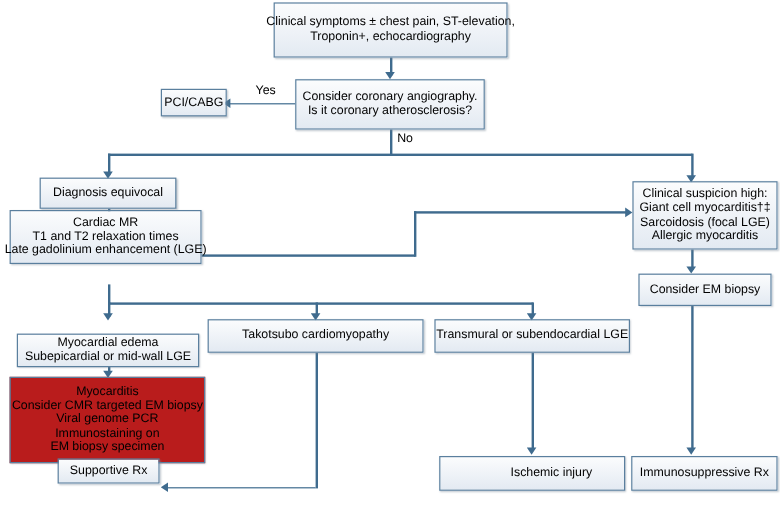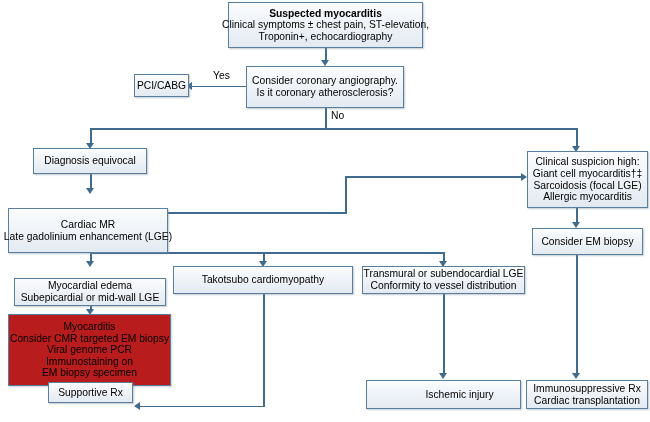--- a/index.html
+++ b/index.html
@@ -116,21 +116,20 @@
   <div class="seg v" style="left:443px;top:294px;height:81px;"></div>
   <div class="arw down" style="left:439px;top:373px;"></div>
 
   <div class="seg v" style="left:576px;top:255px;height:120px;"></div>
   <div class="arw down" style="left:572px;top:373px;"></div>
 
   <div class="lbl" style="left:213px;top:70px;">Yes</div>
   <div class="lbl" style="left:331px;top:110px;">No</div>
 
   <div class="node" style="left:228px;top:2px;width:195px;height:46px;">
-    <span class="ln b">Suspected myocarditis</span>
     <span class="ln">Clinical symptoms ± chest pain, ST-elevation,</span>
     <span class="ln">Troponin+, echocardiography</span>
   </div>
 
   <div class="node" style="left:246px;top:66px;width:158px;height:42px;">
     <span class="ln">Consider coronary angiography.</span>
     <span class="ln">Is it coronary atherosclerosis?</span>
   </div>
 
   <div class="node" style="left:134px;top:74px;width:55px;height:23px;">
@@ -141,57 +140,56 @@
     <span class="ln">Diagnosis equivocal</span>
   </div>
 
   <div class="node" style="left:527px;top:151px;width:121px;height:57px;">
     <span class="ln">Clinical suspicion high:</span>
     <span class="ln">Giant cell myocarditis†‡</span>
     <span class="ln">Sarcoidosis (focal LGE)</span>
     <span class="ln">Allergic myocarditis</span>
   </div>
 
-  <div class="node" style="left:8px;top:208px;width:160px;height:45px;">
+  <div class="node" style="left:8px;top:175px;width:160px;height:45px;">
     <span class="ln">Cardiac MR</span>
+    <span class="ln">T1 and T2 relaxation times</span>
     <span class="ln">Late gadolinium enhancement (LGE)</span>
   </div>
 
   <div class="node" style="left:532px;top:228px;width:111px;height:27px;">
     <span class="ln">Consider EM biopsy</span>
   </div>
 
   <div class="node" style="left:14px;top:266px;width:152px;height:28px;margin-top:12px;">
     <span class="ln">Myocardial edema</span>
     <span class="ln">Subepicardial or mid-wall LGE</span>
   </div>
 
   <div class="node" style="left:173px;top:266px;width:180px;height:28px;">
     <span class="ln">Takotsubo cardiomyopathy</span>
   </div>
 
   <div class="node" style="left:362px;top:266px;width:163px;height:28px;">
     <span class="ln">Transmural or subendocardial LGE</span>
-    <span class="ln">Conformity to vessel distribution</span>
   </div>
 
   <div class="node plain" style="left:8px;top:314px;width:163px;height:72px;">
     <span class="ln">Myocarditis</span>
     <span class="ln">Consider CMR targeted EM biopsy</span>
     <span class="ln">Viral genome PCR</span>
     <span class="ln">Immunostaining on</span>
     <span class="ln">EM biopsy specimen</span>
   </div>
 
   <div class="node" style="left:48px;top:382px;width:85px;height:21px;">
     <span class="ln">Supportive Rx</span>
   </div>
 
   <div class="node" style="left:366px;top:380px;width:155px;height:29px;padding-left:36px;">
     <span class="ln">Ischemic injury</span>
   </div>
 
   <div class="node" style="left:526px;top:380px;width:122px;height:29px;">
     <span class="ln">Immunosuppressive Rx</span>
-    <span class="ln">Cardiac transplantation</span>
   </div>
 
 </div>
 
 </body></html>

